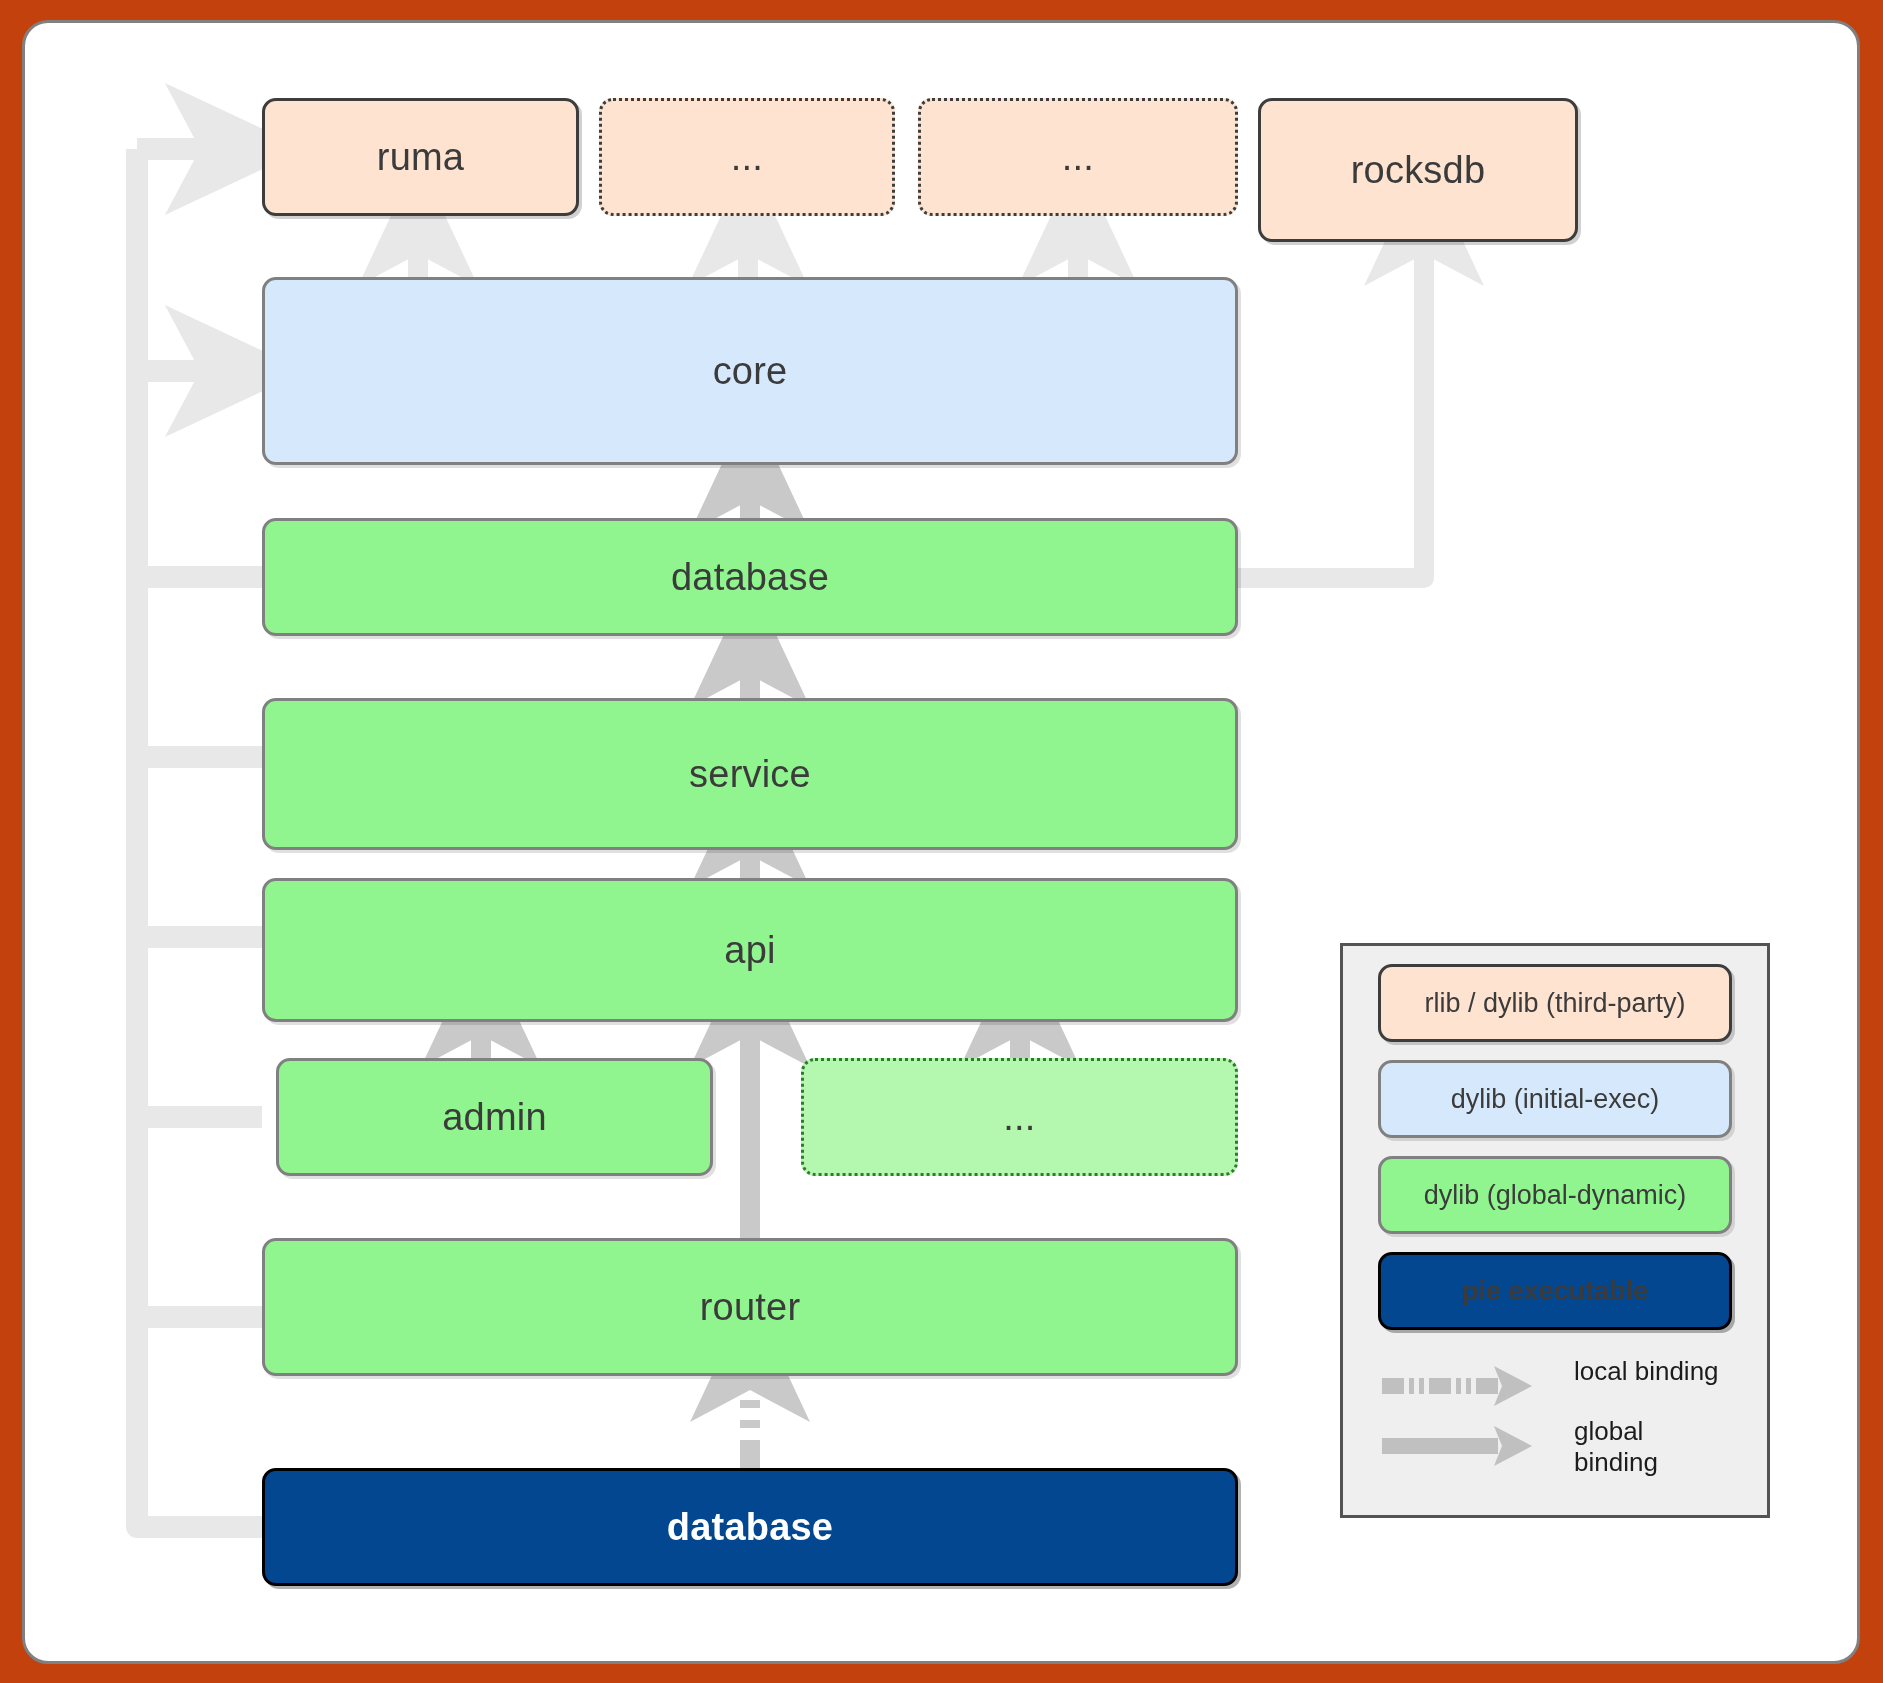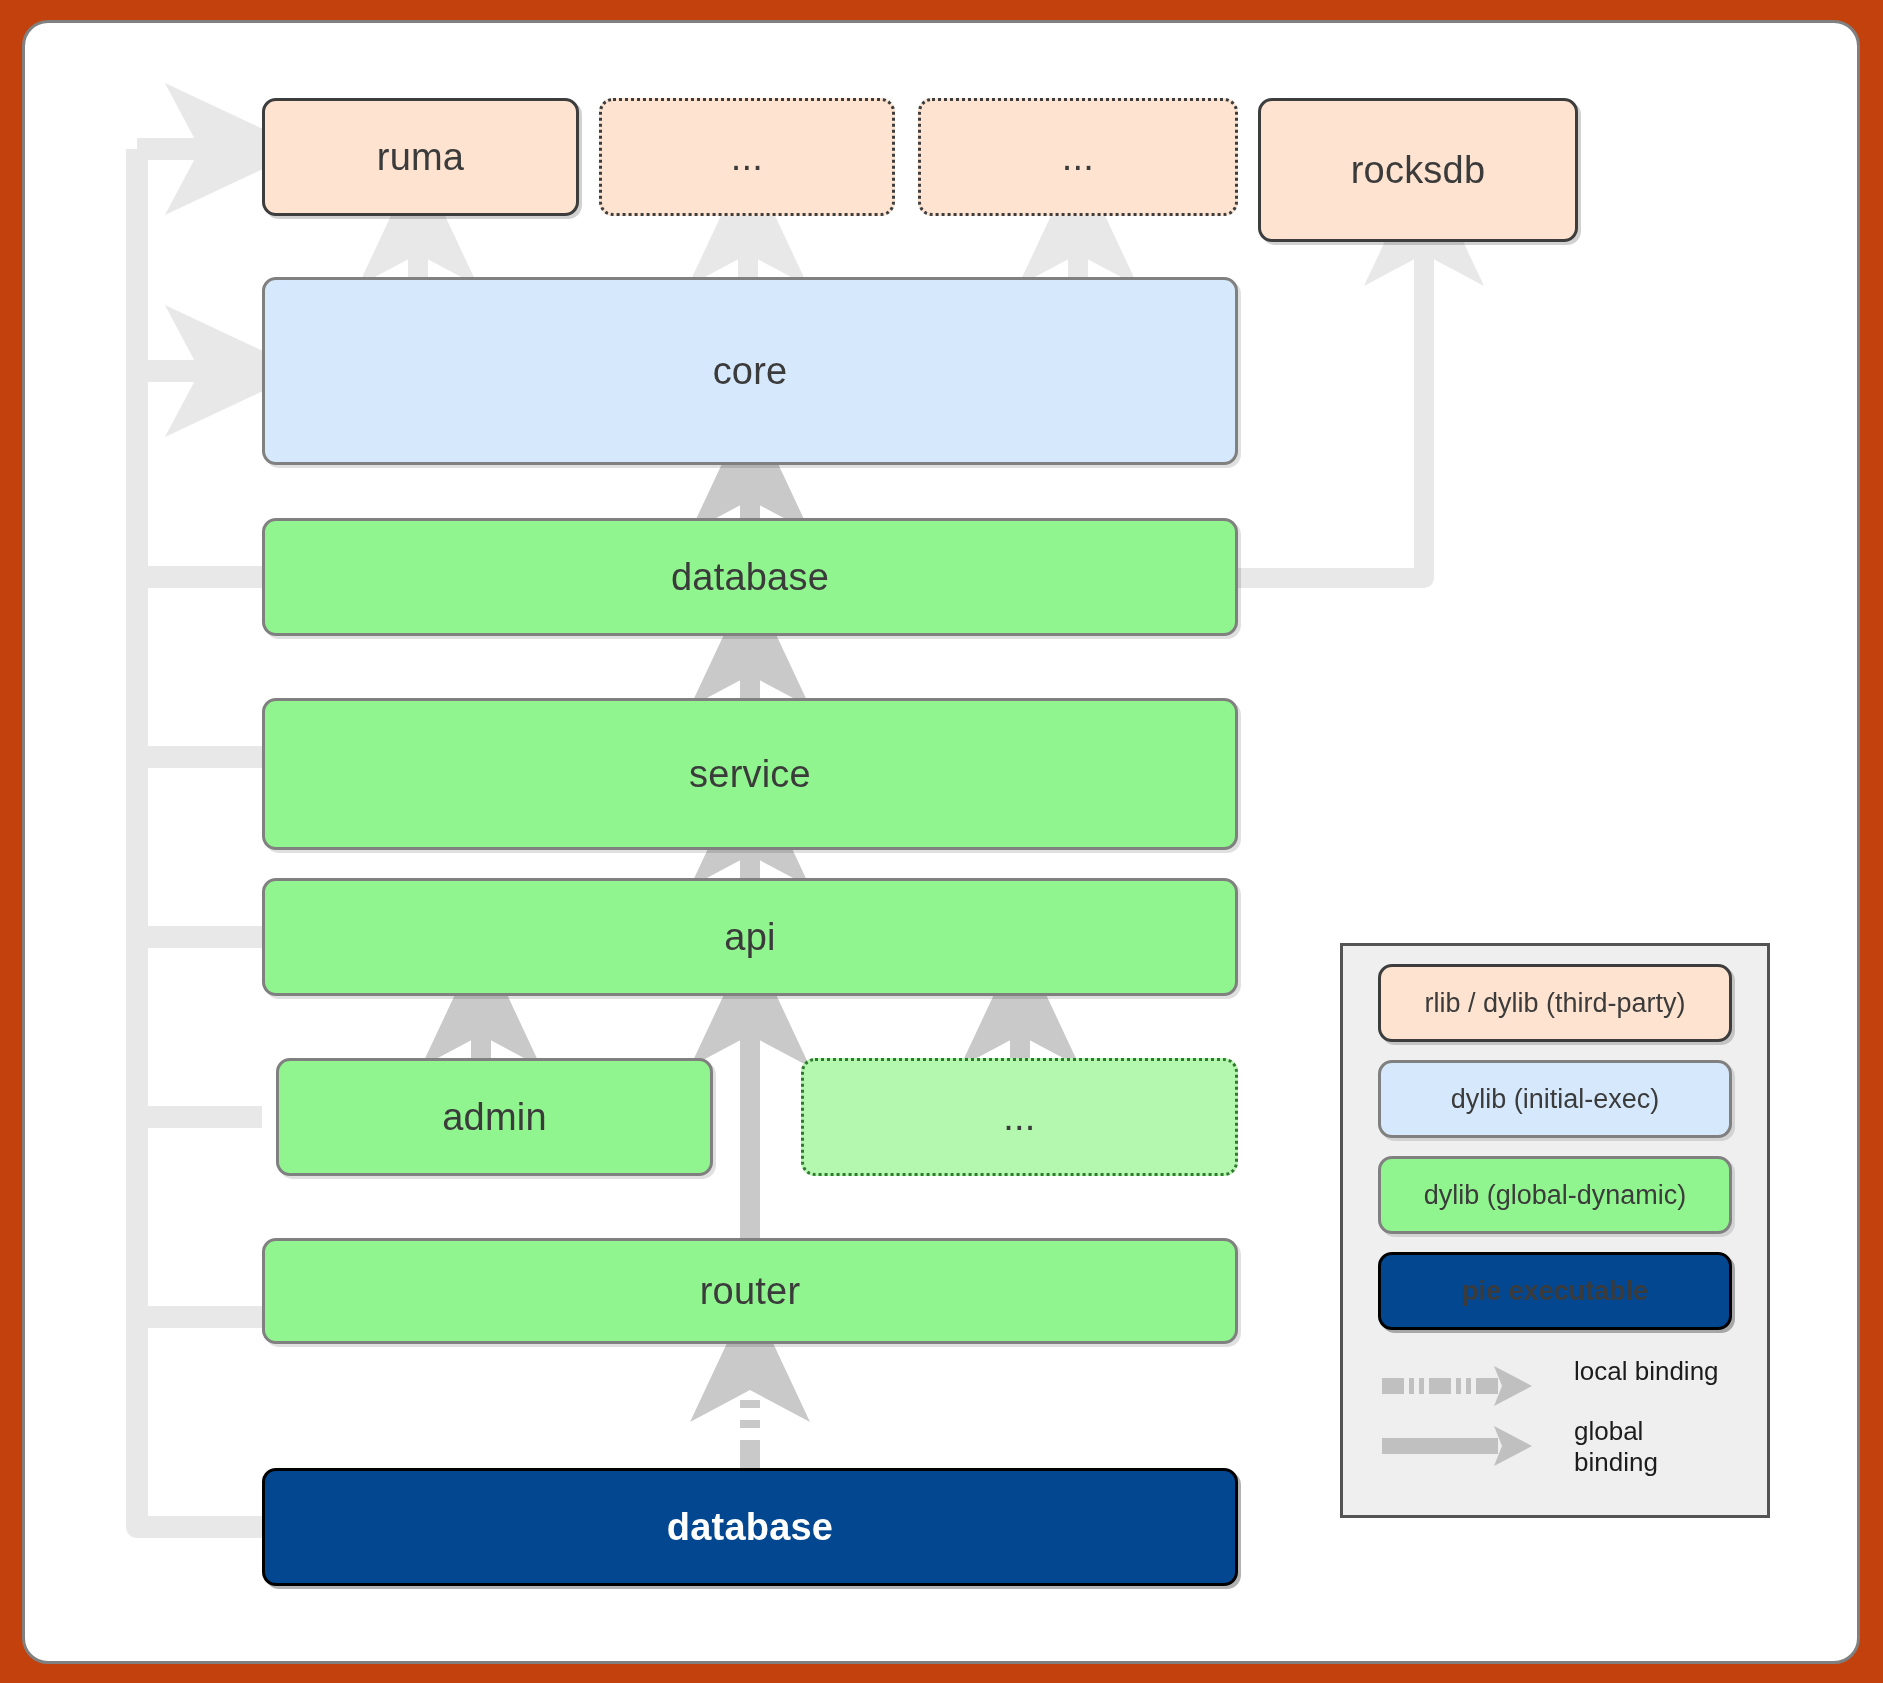--- a/index.html
+++ b/index.html
@@ -107,33 +107,33 @@
   </div>
 
   <div class="node n-gdyn" style="left:262px;top:518px;width:976px;height:118px;">
     <span class="lbl">database</span>
   </div>
 
   <div class="node n-gdyn" style="left:262px;top:698px;width:976px;height:152px;text-align:right;">
     <span class="lbl">service</span>
   </div>
 
-  <div class="node n-gdyn" style="left:262px;top:878px;width:976px;height:118px;">
+  <div class="node n-gdyn" style="left:262px;top:878px;width:976px;height:144px;">
     <span class="lbl">api</span>
   </div>
 
   <div class="node n-gdyn" style="left:276px;top:1058px;width:437px;height:118px;">
     <span class="lbl">admin</span>
   </div>
 
   <div class="node n-gdyn n-gdyn-dot" style="left:801px;top:1058px;width:437px;height:118px;">
     <span class="lbl dots">...</span>
   </div>
 
-  <div class="node n-gdyn" style="left:262px;top:1238px;width:976px;height:106px;">
+  <div class="node n-gdyn" style="left:262px;top:1238px;width:976px;height:138px;">
     <span class="lbl">router</span>
   </div>
 
   <div class="node n-pie" style="left:262px;top:1468px;width:976px;height:118px;">
     <span class="lbl">database</span>
   </div>
 
   <div id="legend">
     <div class="lg-box n-rlib">
       <span class="lbl">rlib / dylib (third-party)</span>

